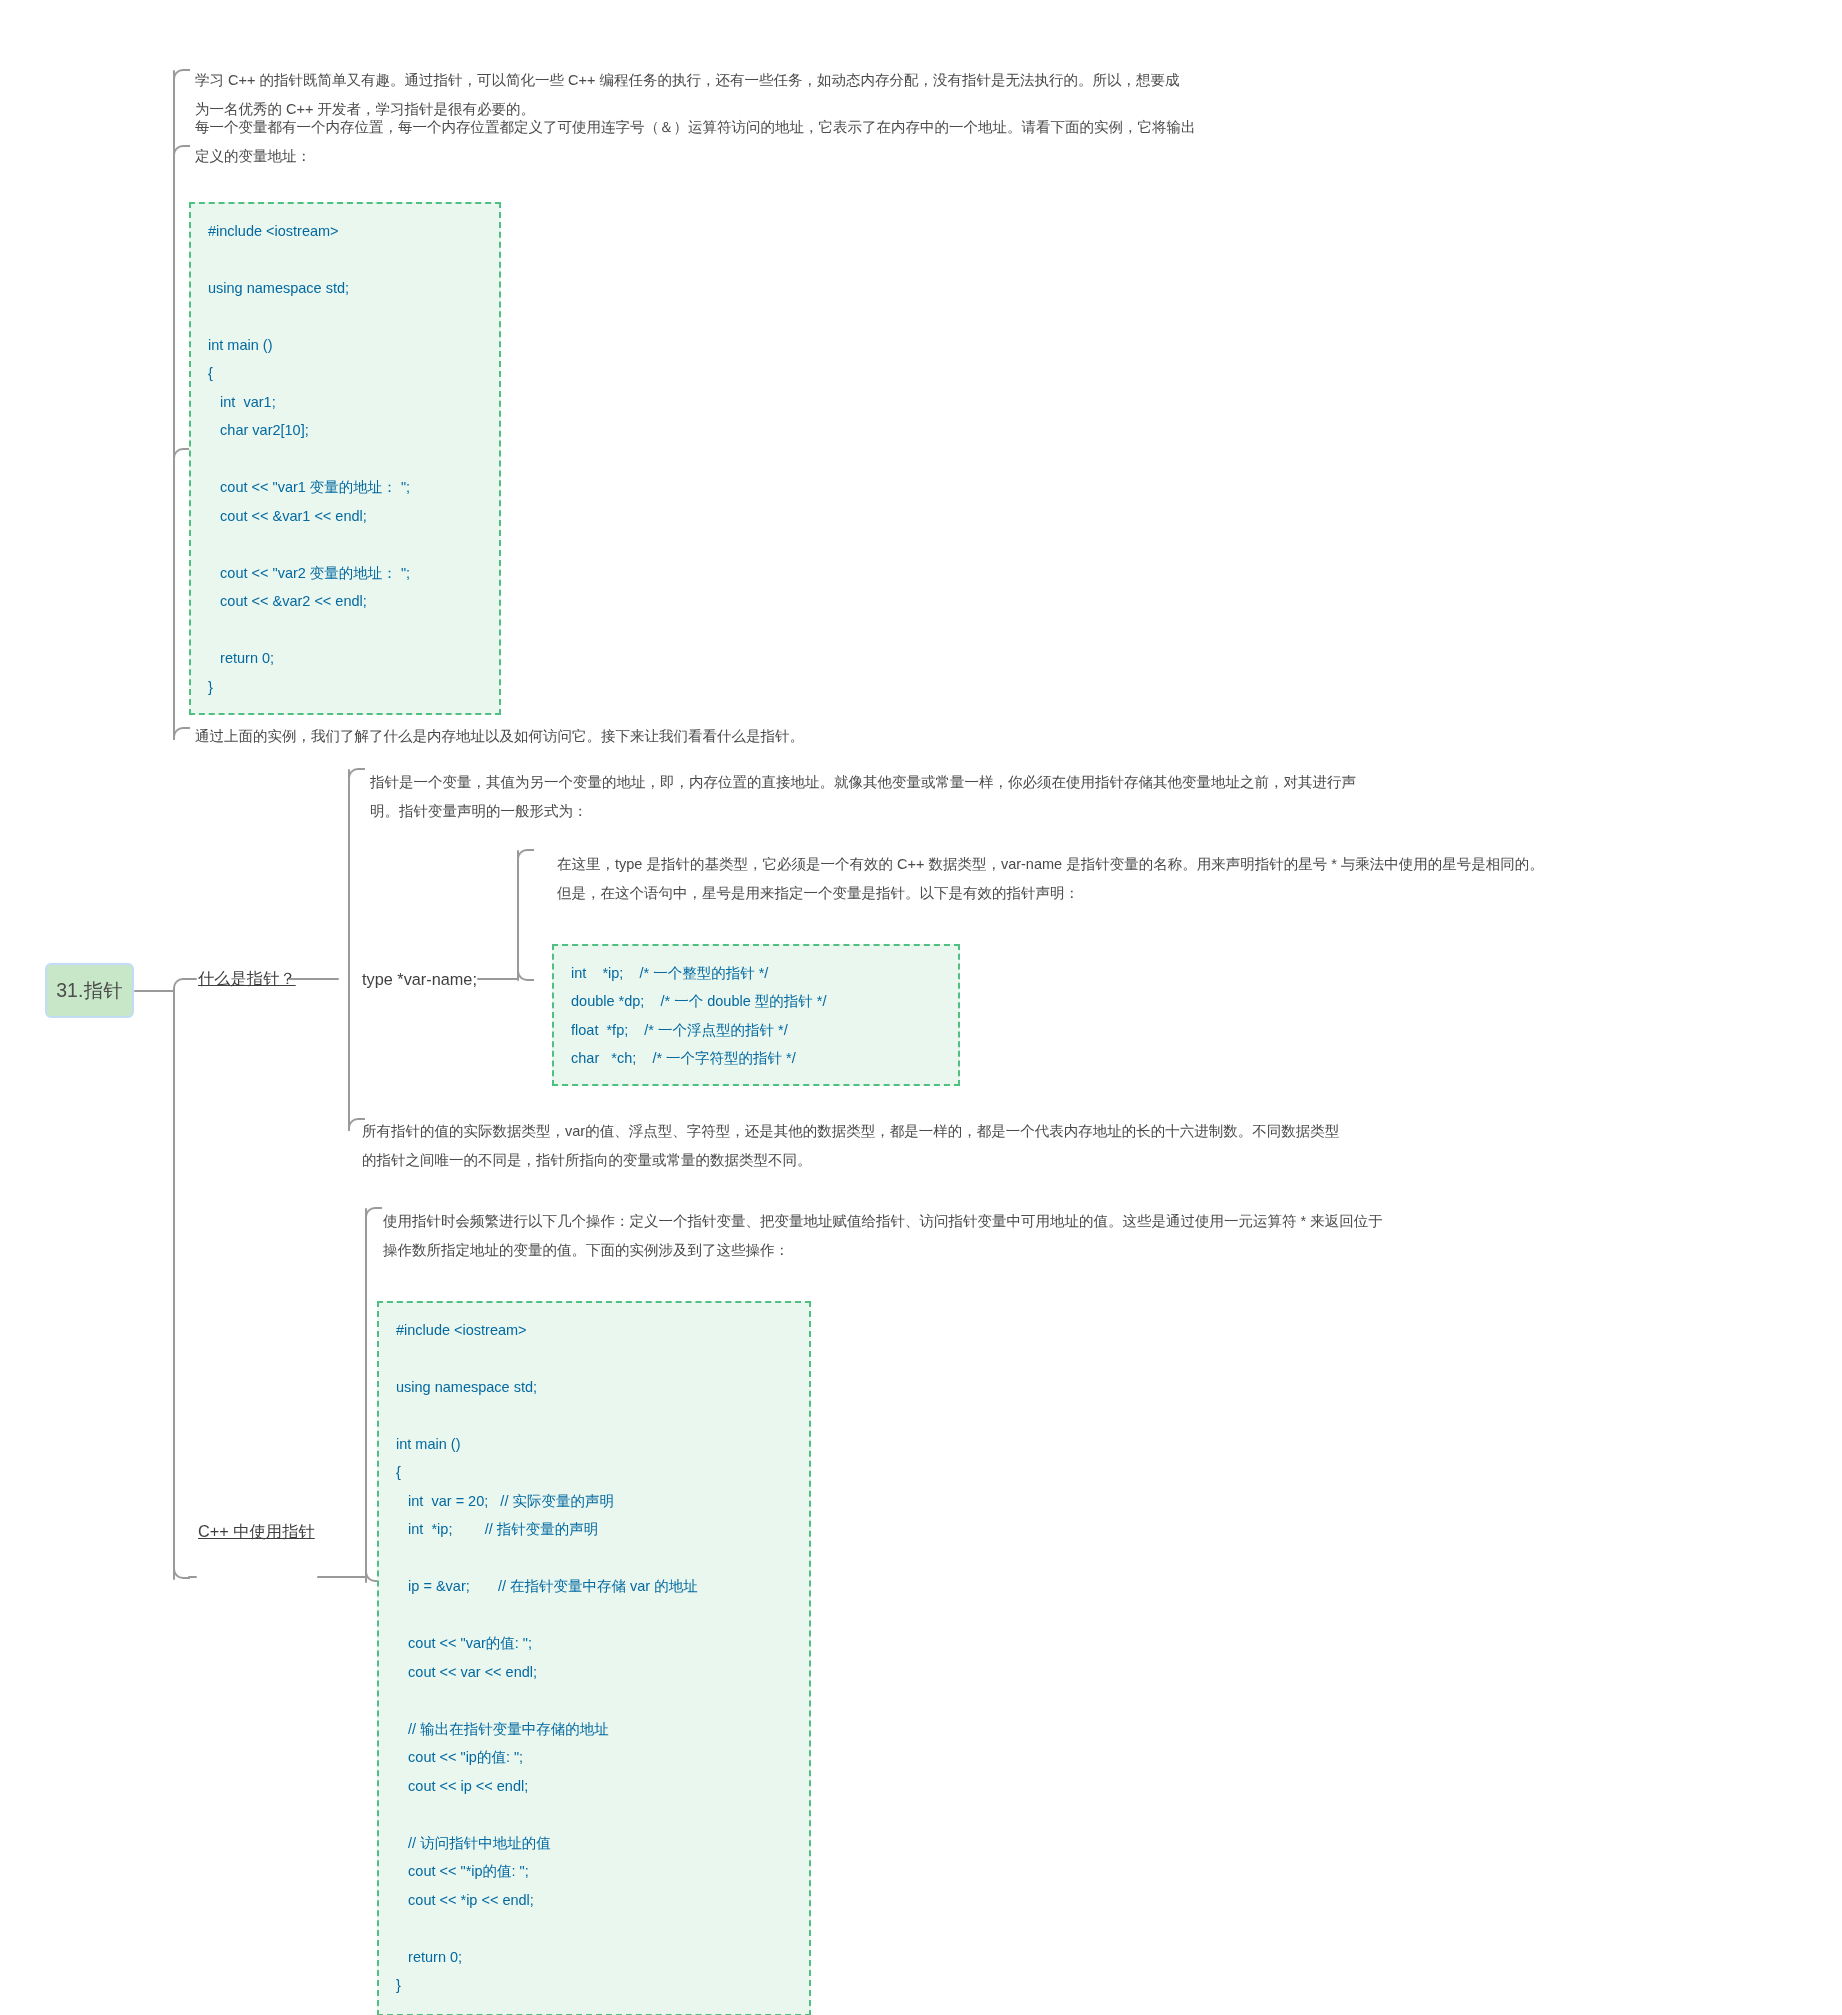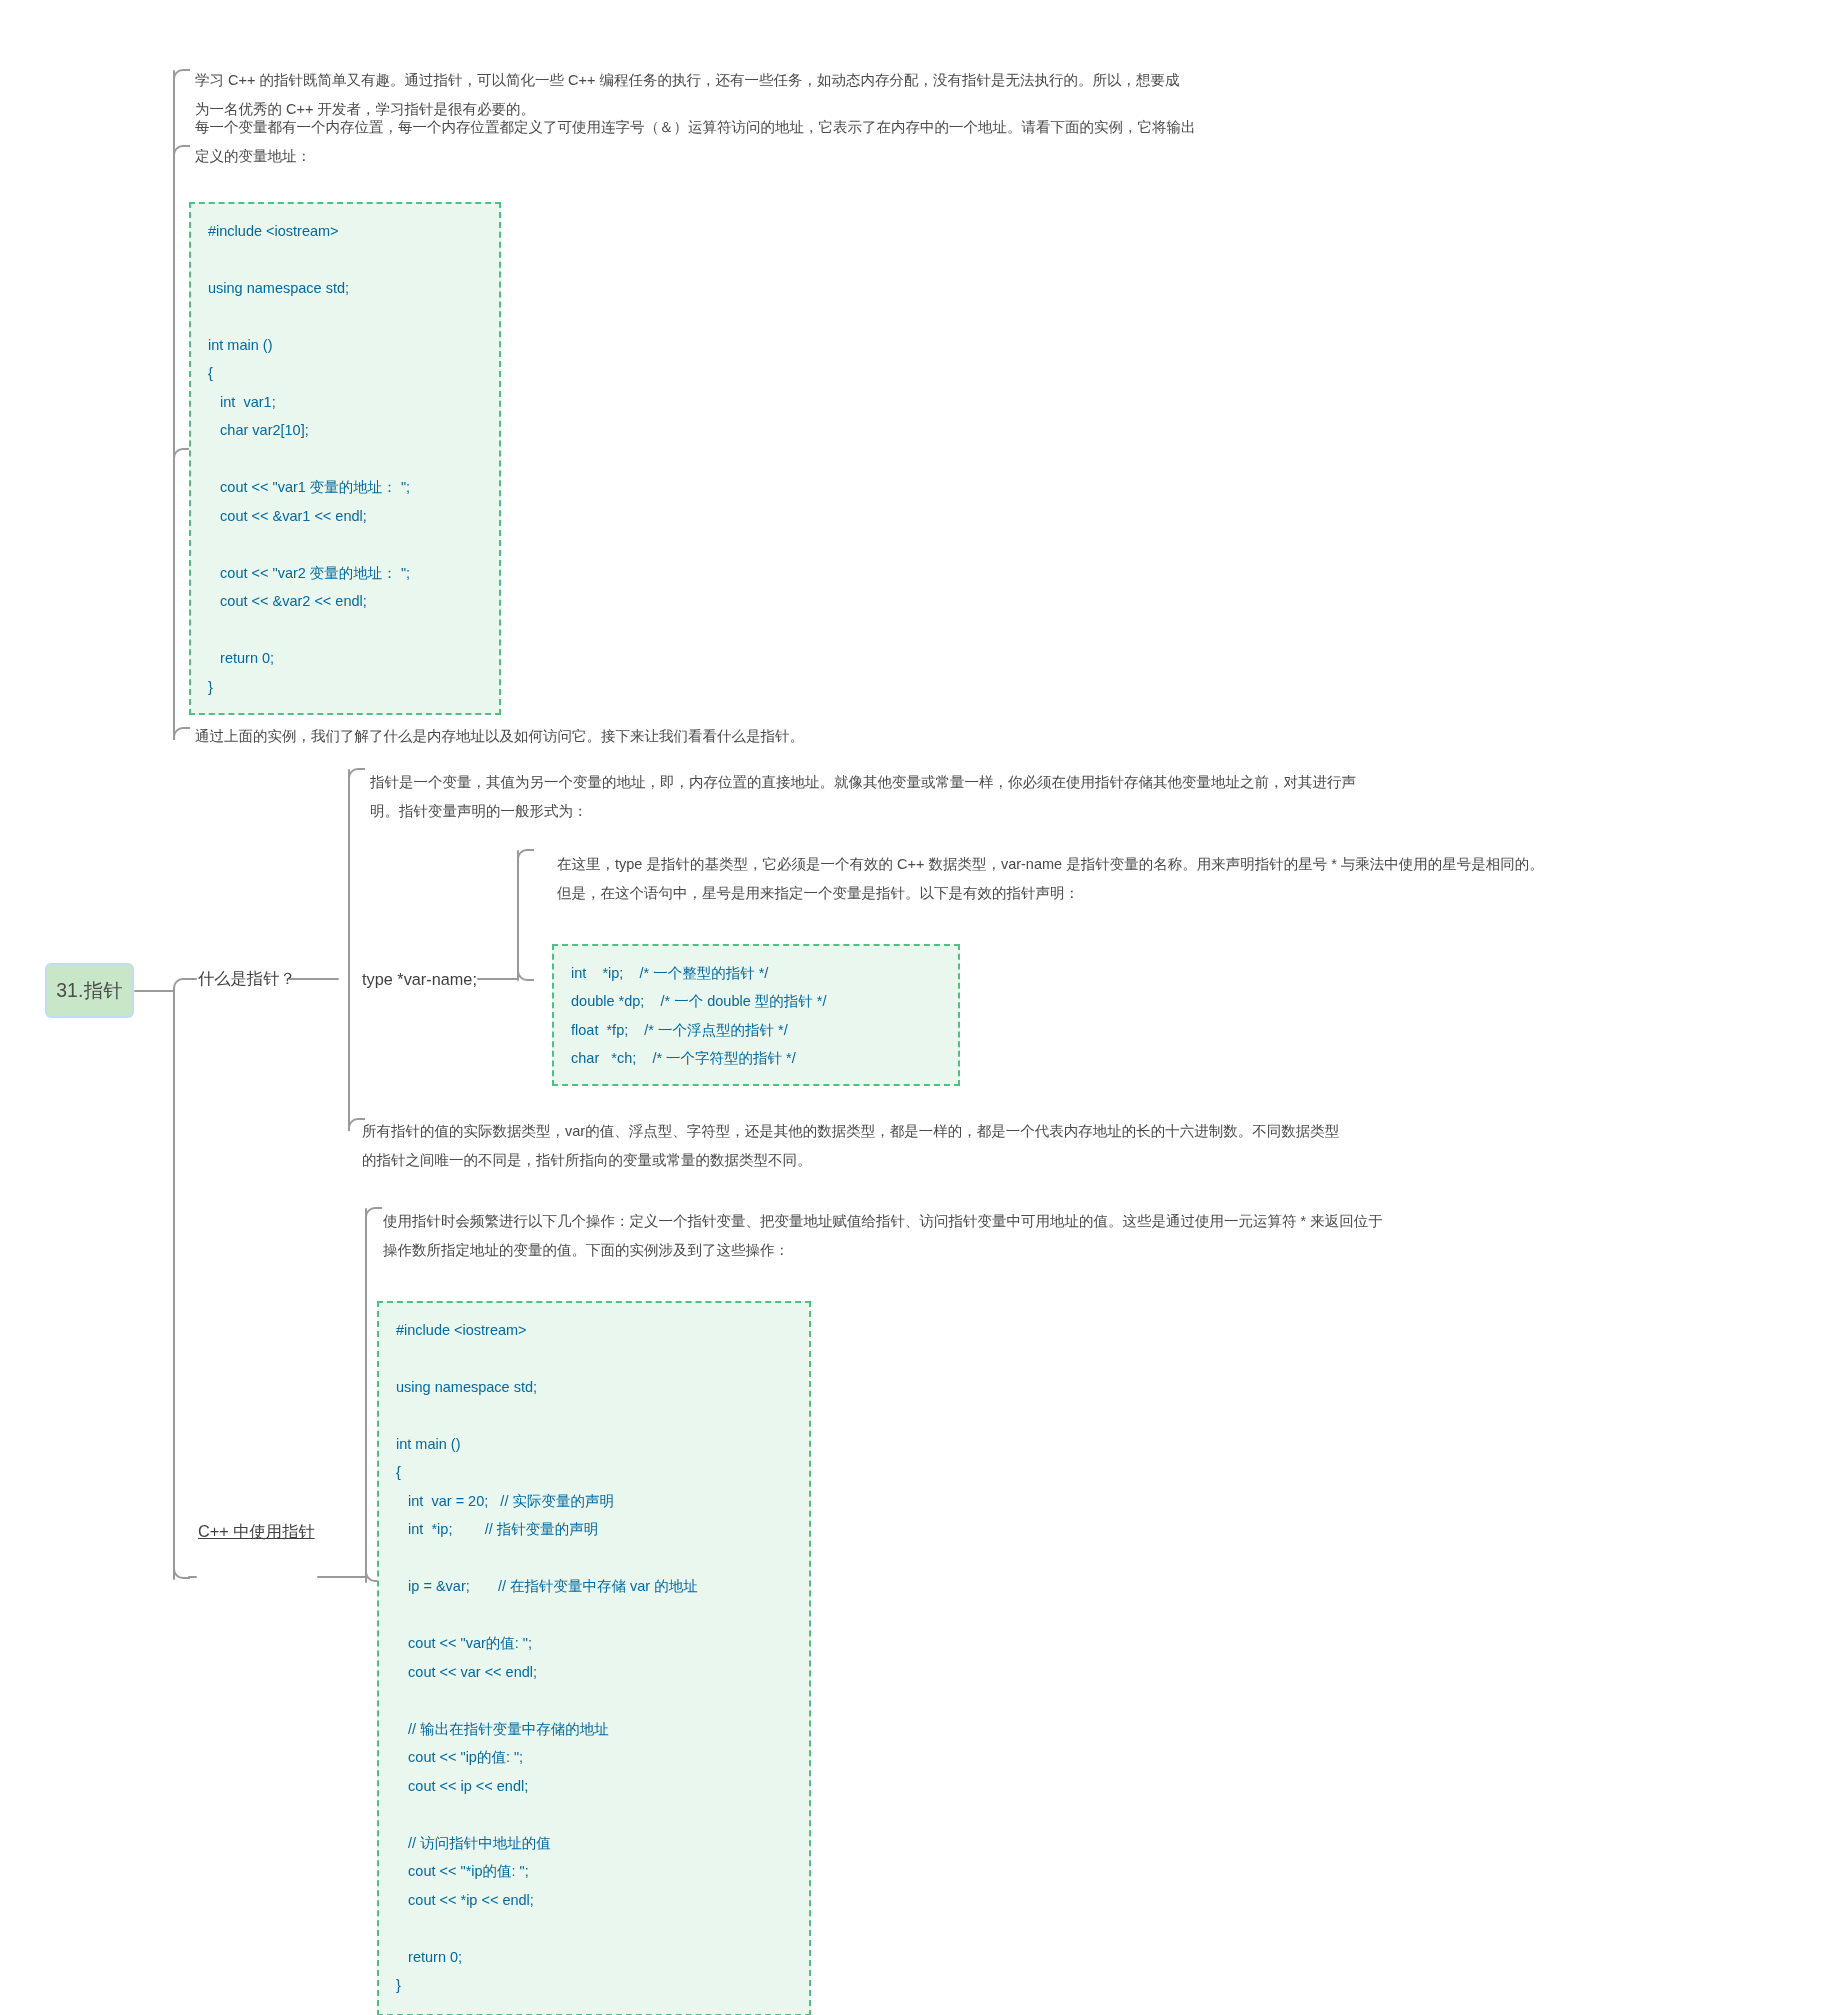--- a/index.html
+++ b/index.html
@@ -153,21 +153,21 @@
    cout &lt;&lt; &amp;var1 &lt;&lt; endl;
 
    cout &lt;&lt; "var2 变量的地址： ";
    cout &lt;&lt; &amp;var2 &lt;&lt; endl;
 
    return 0;
 }</div>
 
 <div class="para" style="left:195px; top:722px; width:995px;">通过上面的实例，我们了解了什么是内存地址以及如何访问它。接下来让我们看看什么是指针。</div>
 
-<div class="branch-label" style="left:198px; top:970px;">什么是指针？</div>
+<div class="branch-label" style="left:198px; top:970px;text-decoration:underline;">什么是指针？</div>
 
 <div class="para" style="left:370px; top:768px; width:1443px;">指针是一个变量，其值为另一个变量的地址，即，内存位置的直接地址。就像其他变量或常量一样，你必须在使用指针存储其他变量地址之前，对其进行声
 明。指针变量声明的一般形式为：</div>
 
 <div class="branch-label" style="left:362px; top:971px;">type *var-name;</div>
 
 <div class="para" style="left:557px; top:850px; width:1280px;">在这里，type 是指针的基类型，它必须是一个有效的 C++ 数据类型，var-name 是指针变量的名称。用来声明指针的星号 * 与乘法中使用的星号是相同的。
 但是，在这个语句中，星号是用来指定一个变量是指针。以下是有效的指针声明：</div>
 
 <div class="codeblock" style="left:552px; top:944px; width:408px;">int    *ip;    /* 一个整型的指针 */

